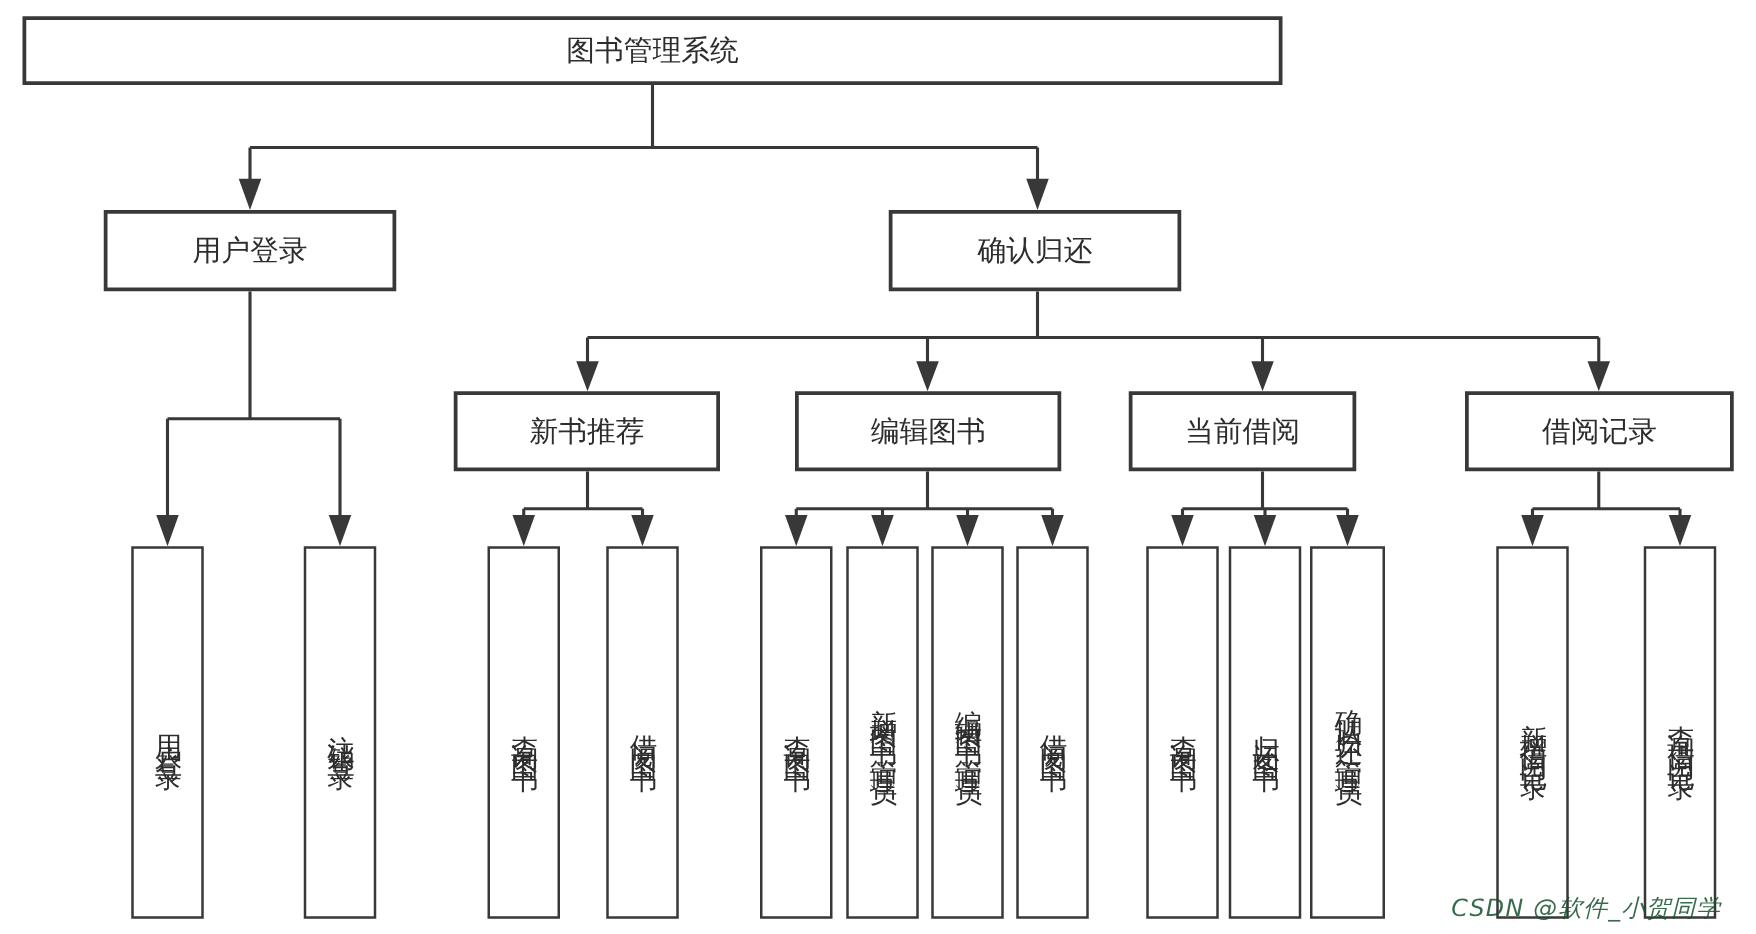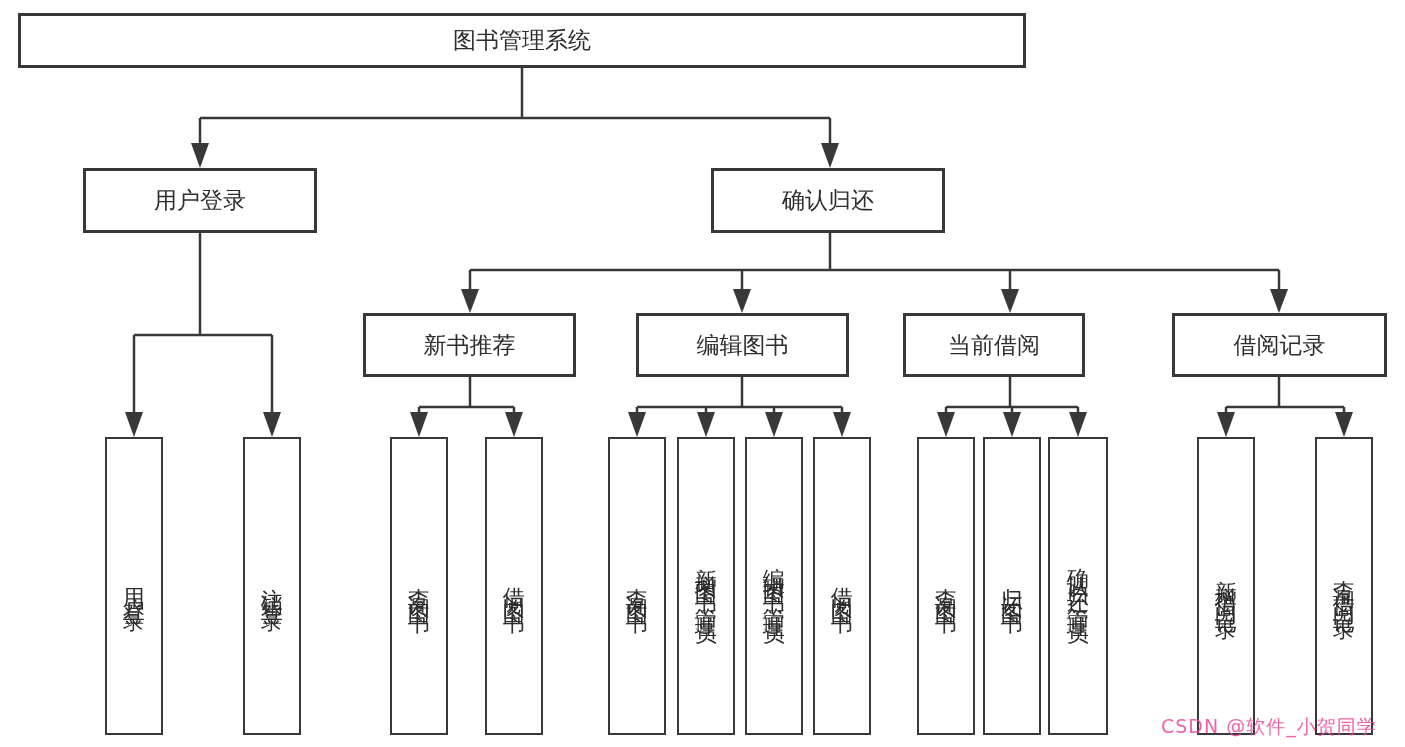--- a/index.html
+++ b/index.html
@@ -39,21 +39,21 @@
   #lf-bb-add{left:677px;}
   #lf-bb-edit{left:745px;}
   #lf-bb-borrow{left:813px;}
   #lf-cb-query{left:917px;}
   #lf-cb-return{left:983px;}
   #lf-cb-confirm{left:1048px;width:60px;}
   #lf-br-add{left:1197px;}
   #lf-br-query{left:1315px;}
   .watermark{
     position:absolute;left:1161px;top:714px;font-size:19px;letter-spacing:1px;
-    color:#ec4899;opacity:.85;white-space:nowrap;z-index:5;
+    color:#14532d;opacity:.85;white-space:nowrap;z-index:5;font-style:italic;
   }
   line{stroke:#383838;stroke-width:2.5;}
   polygon{fill:#383838;}
 </style>
 </head>
 <body>
 
 <div class="canvas">
 
   <svg class="wires" viewBox="0 0 1405 747">

